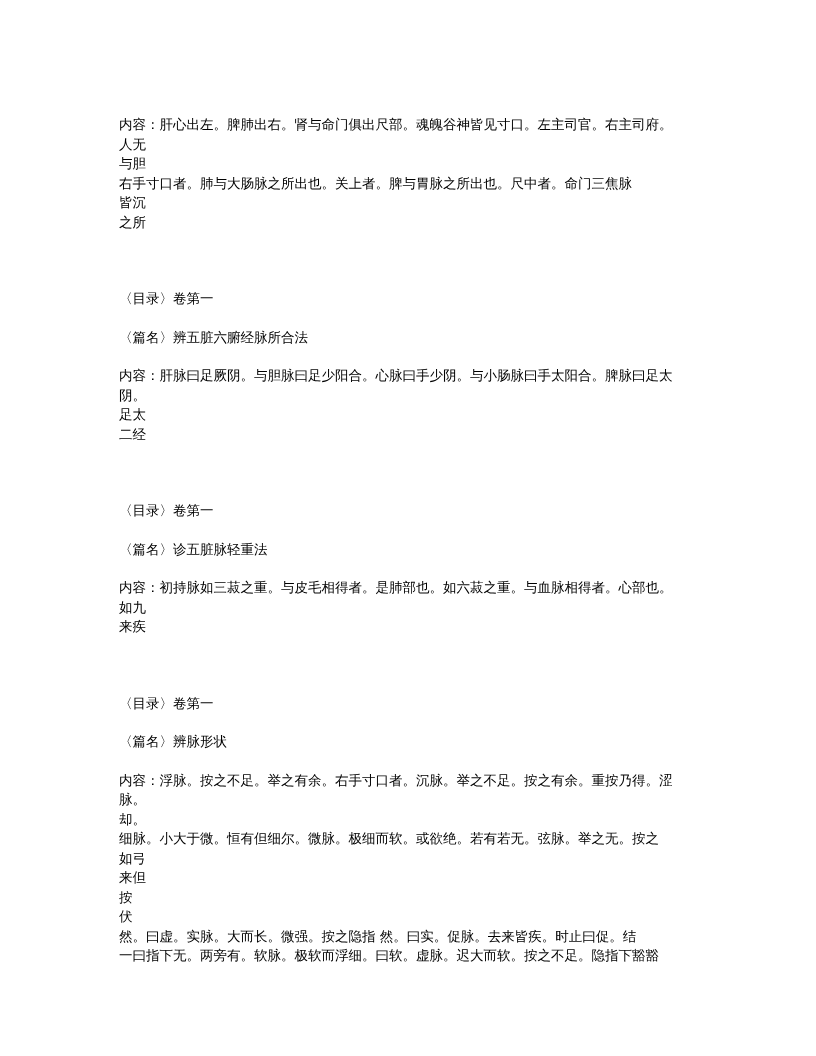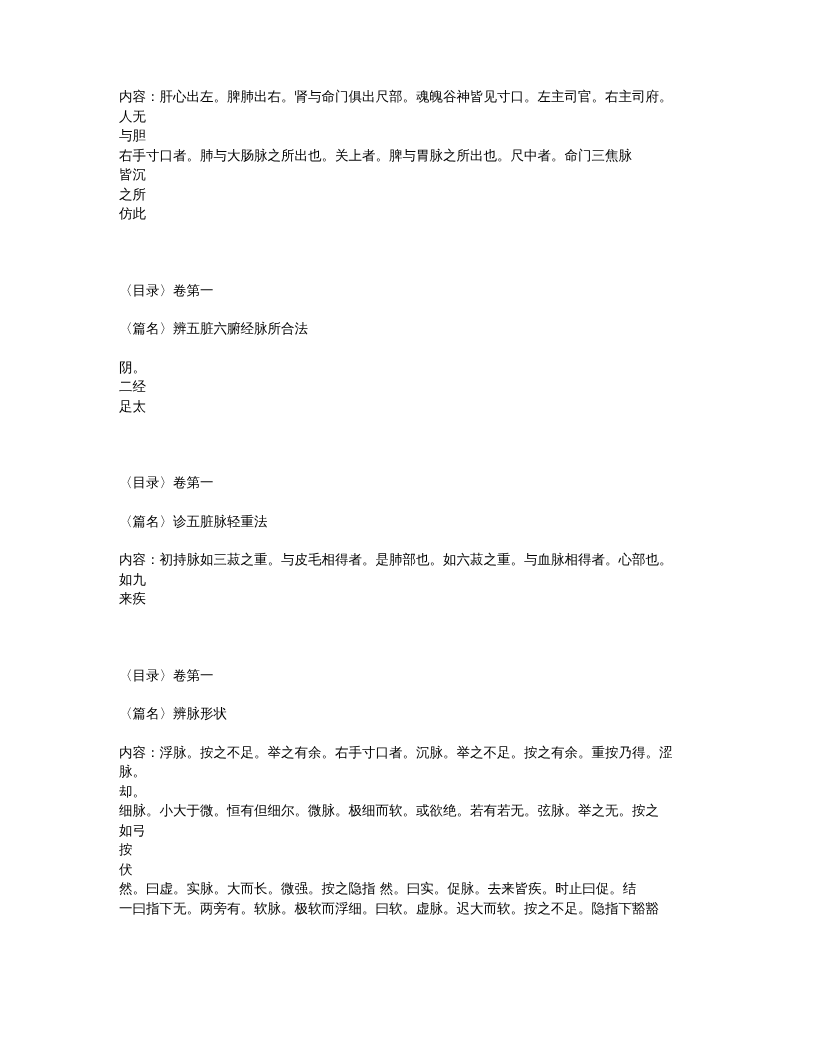--- a/index.html
+++ b/index.html
@@ -1,51 +1,51 @@
 <!DOCTYPE html>
 <html><head>
   <meta charset="utf-8">
   <style>
     html, body { margin: 0; padding: 0; background: #ffffff; }
     body {
       width: 816px; height: 1056px; position: relative; overflow: hidden;
       font-family: "DejaVu Serif", "Liberation Serif", serif;
       color: #000; font-size: 13.5px;
     }
-    .page { position: absolute; left: 119px; top: 87px; width: 585px; }
+    .page { position: absolute; left: 119px; top: 115px; width: 585px; }
     .line { line-height: 19.5px; white-space: pre-wrap; word-break: break-all; }
     .gap-lg { height: 57px; }
     .gap-sm { height: 19px; }
     .section-block { }
   </style>
 </head>
 <body>
 
 <div class="page">
 
   <div class="section-block">
     <div class="line">内容：肝心出左。脾肺出右。肾与命门俱出尺部。魂魄谷神皆见寸口。左主司官。右主司府。</div>
     <div class="line">人无</div>
     <div class="line">与胆</div>
     <div class="line">右手寸口者。肺与大肠脉之所出也。关上者。脾与胃脉之所出也。尺中者。命门三焦脉</div>
     <div class="line">皆沉</div>
     <div class="line">之所</div>
-    <div class="line">仿此</div>
   </div>
 
   <div class="gap-lg"></div>
 
   <div class="section-block">
     <div class="line">〈目录〉卷第一</div>
     <div class="gap-sm"></div>
     <div class="line">〈篇名〉辨五脏六腑经脉所合法</div>
     <div class="gap-sm"></div>
+    <div class="line">内容：肝脉曰足厥阴。与胆脉曰足少阳合。心脉曰手少阴。与小肠脉曰手太阳合。脾脉曰足太</div>
     <div class="line">阴。</div>
+    <div class="line">足太</div>
     <div class="line">二经</div>
-    <div class="line">足太</div>
   </div>
 
   <div class="gap-lg"></div>
 
   <div class="section-block">
     <div class="line">〈目录〉卷第一</div>
     <div class="gap-sm"></div>
     <div class="line">〈篇名〉诊五脏脉轻重法</div>
     <div class="gap-sm"></div>
     <div class="line">内容：初持脉如三菽之重。与皮毛相得者。是肺部也。如六菽之重。与血脉相得者。心部也。</div>
@@ -58,19 +58,20 @@
   <div class="section-block">
     <div class="line">〈目录〉卷第一</div>
     <div class="gap-sm"></div>
     <div class="line">〈篇名〉辨脉形状</div>
     <div class="gap-sm"></div>
     <div class="line">内容：浮脉。按之不足。举之有余。右手寸口者。沉脉。举之不足。按之有余。重按乃得。涩</div>
     <div class="line">脉。</div>
     <div class="line">却。</div>
     <div class="line">细脉。小大于微。恒有但细尔。微脉。极细而软。或欲绝。若有若无。弦脉。举之无。按之</div>
     <div class="line">如弓</div>
+    <div class="line">来但</div>
     <div class="line">按</div>
     <div class="line">伏</div>
     <div class="line">然。曰虚。实脉。大而长。微强。按之隐指 然。曰实。促脉。去来皆疾。时止曰促。结</div>
     <div class="line">一曰指下无。两旁有。软脉。极软而浮细。曰软。虚脉。迟大而软。按之不足。隐指下豁豁</div>
   </div>
 
 </div>
 
 </body></html>

